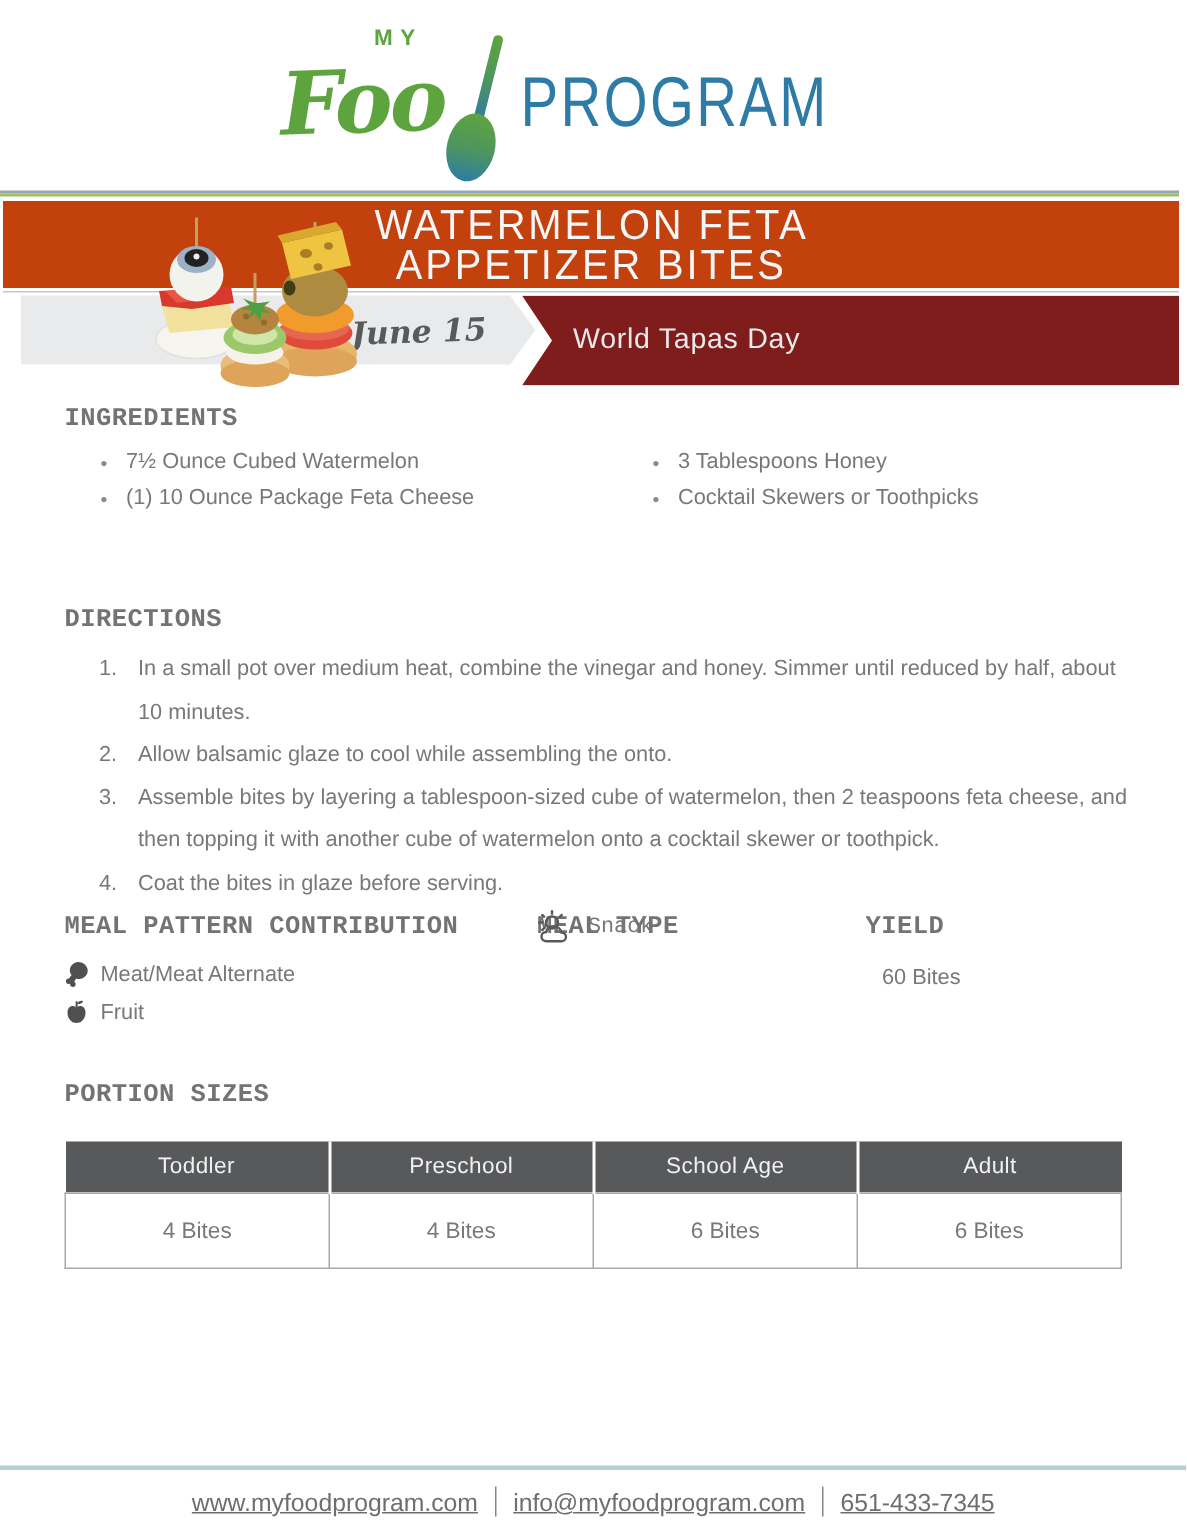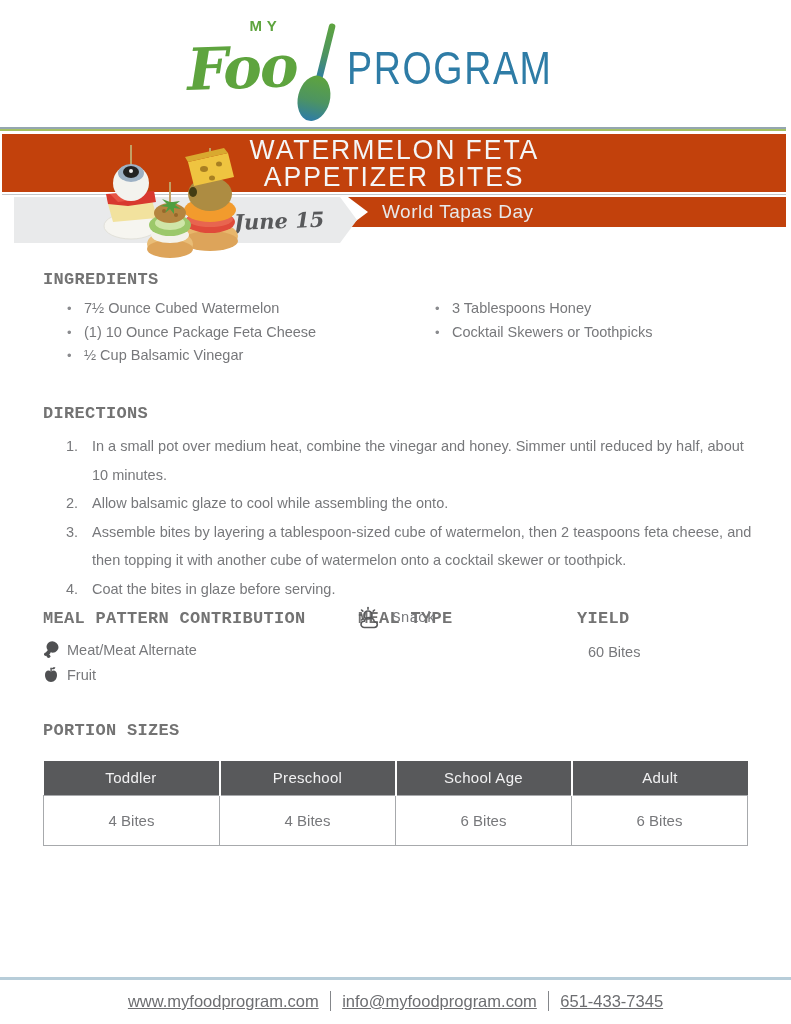--- a/index.html
+++ b/index.html
@@ -27,21 +27,21 @@
 
   
   .banner { position:absolute; top:134px; left:2px; width:784px; height:58px; background:#c2410c;
             display:flex; flex-direction:column; justify-content:center; align-items:center; }
   .banner-line { color:#f4f6f7; font-size:28px; font-weight:400; letter-spacing:2px;
                  line-height:27px; transform:scaleX(0.95); white-space:nowrap; }
   .banner-sep { position:absolute; top:194px; left:2px; width:784px; height:1px; background:#c3c7ca; }
 
   
   .band { position:absolute; top:197px; left:0; width:791px; height:46px; }
-  .band-dark { position:absolute; left:348px; top:0; width:438px; height:30px; background:#c2410c;
+  .band-dark { position:absolute; left:348px; top:0; width:438px; height:60px; background:#7f1d1d;
                clip-path:polygon(0 0, 100% 0, 100% 100%, 0 100%, 20px 50%);
                display:flex; align-items:center; }
   .band-holiday { color:#e8e9ea; font-size:19px; letter-spacing:0.5px; padding-left:34px; }
   .band-light { position:absolute; left:14px; top:0; width:326px; height:46px; background:#e9eaeb;
                 display:flex; align-items:center; justify-content:flex-end; }
   .band-date { font-family:"DejaVu Serif", serif; font-style:italic; font-weight:bold;
                font-size:21px; color:#58595b; padding-right:16px; transform:rotate(-2deg); }
   .band-arrow { position:absolute; left:340px; top:0; width:0; height:0;
                 border-top:23px solid transparent; border-bottom:23px solid transparent;
                 border-left:17px solid #e9eaeb; }
@@ -163,21 +163,20 @@
     <ellipse cx="82" cy="71" rx="16" ry="10" fill="#b5853f"></ellipse>
     <circle cx="76" cy="69" r="2" fill="#97682b"></circle>
     <circle cx="88" cy="73" r="2" fill="#97682b"></circle>
     <path d="M82,60 l-8,-3 l5,5 l-7,2 l8,1 l-3,6 l5,-4 l4,5 l0,-6 l7,1 l-6,-4 l5,-4 l-7,1 Z" fill="#4f9e3f"></path>
   </svg>
 
   <h3 class="h-section" style="top:270px; left:43px;">INGREDIENTS</h3>
   <ul class="ing-col" style="top:297px; left:62px; width:340px;">
     <li>7½ Ounce Cubed Watermelon</li>
     <li>(1) 10 Ounce Package Feta Cheese</li>
-    <li>½ Cup Balsamic Vinegar</li>
   </ul>
   <ul class="ing-col" style="top:297px; left:430px; width:320px;">
     <li>3 Tablespoons Honey</li>
     <li>Cocktail Skewers or Toothpicks</li>
   </ul>
 
   <h3 class="h-section" style="top:404px; left:43px;">DIRECTIONS</h3>
   <ol class="dir-list">
     <li>In a small pot over medium heat, combine the vinegar and honey. Simmer until reduced by half, about 10 minutes.</li>
     <li>Allow balsamic glaze to cool while assembling the onto.</li>

